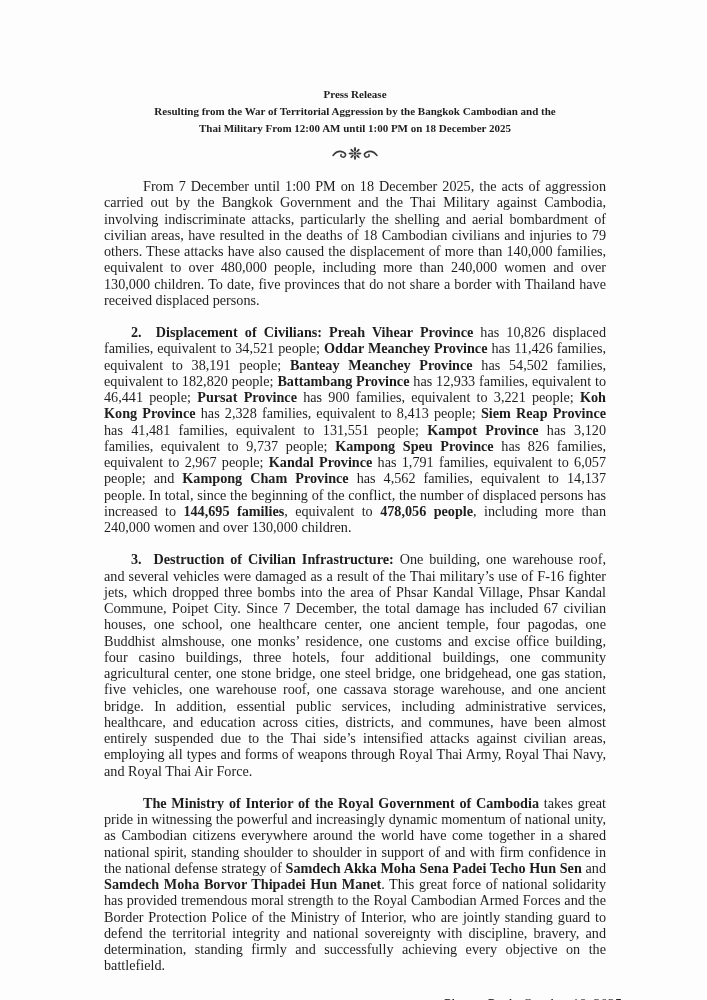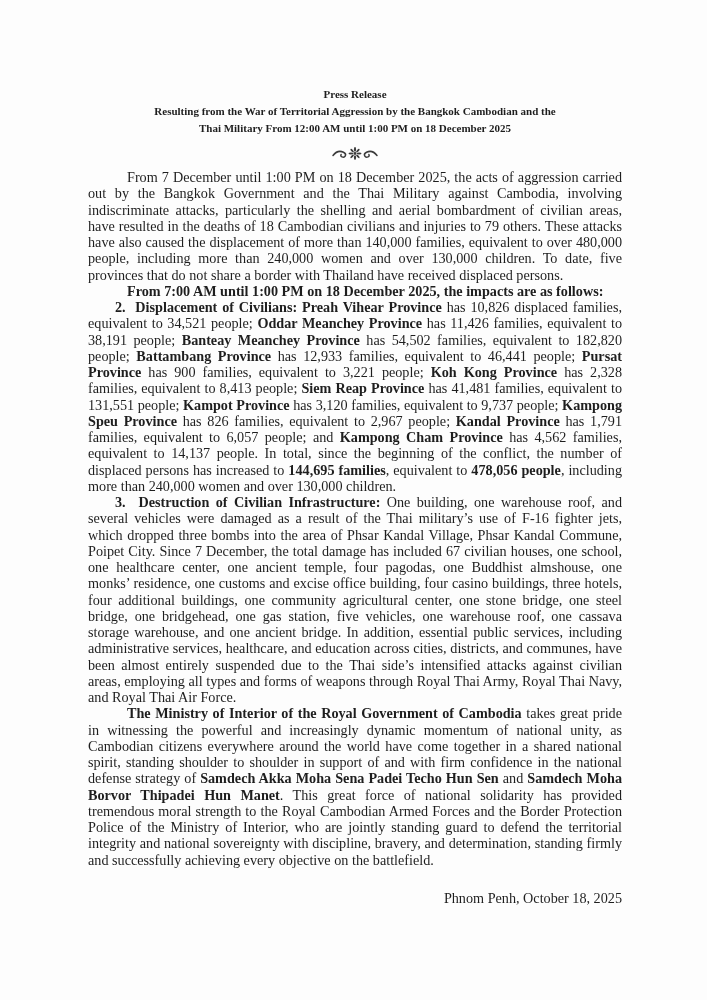--- a/index.html
+++ b/index.html
@@ -8,21 +8,21 @@
     font-family:"Liberation Serif","DejaVu Serif",serif;color:#1e1e1e;
     overflow:hidden;margin:0 auto;box-sizing:border-box;
   }
   .content{position:absolute;left:88px;top:86px;width:534px;}
   .title-block{text-align:center;}
   .title-line{
     font-weight:bold;font-size:11px;line-height:17px;white-space:nowrap;
   }
   .ornament-row{text-align:center;margin:9px 0 7px 0;height:16px;}
   .para{
-    margin:0;font-size:14.2px;line-height:16.25px;text-align:justify;
+    margin:16px;font-size:14.2px;line-height:16.25px;text-align:justify;
   }
   .para.indent{text-indent:39px;}
   .para.list{text-indent:27px;}
   .b{font-weight:bold;}
   .dateline{
     text-align:right;font-size:14.2px;margin-top:22px;
   }
 </style>
 </head>
 <body>
@@ -51,21 +51,20 @@
           <ellipse cx="21.1" cy="4.6" rx="1.0" ry="2.2" transform="rotate(-45 21.1 4.6)"></ellipse>
           <ellipse cx="26.9" cy="4.6" rx="1.0" ry="2.2" transform="rotate(45 26.9 4.6)"></ellipse>
           <ellipse cx="21.1" cy="10.4" rx="1.0" ry="2.2" transform="rotate(45 21.1 10.4)"></ellipse>
           <ellipse cx="26.9" cy="10.4" rx="1.0" ry="2.2" transform="rotate(-45 26.9 10.4)"></ellipse>
         </g>
       </svg>
     </div>
 
     <div id="document-body">
         <p class="para indent"><span>From 7 December until 1:00 PM on 18 December 2025, the acts of aggression carried out by the Bangkok Government and the Thai Military against Cambodia, involving indiscriminate attacks, particularly the shelling and aerial bombardment of civilian areas, have resulted in the deaths of 18 Cambodian civilians and injuries to 79 others. These attacks have also caused the displacement of more than 140,000 families, equivalent to over 480,000 people, including more than 240,000 women and over 130,000 children. To date, five provinces that do not share a border with Thailand have received displaced persons.</span></p>
-        <p class="para indent"><span class="b">From 7:00 AM until 1:00 PM on 18 December 2025, the impacts are as follows:</span></p>
         <p class="para list"><span class="b">2.&nbsp;&nbsp;Displacement of Civilians: Preah Vihear Province</span><span> has 10,826 displaced families, equivalent to 34,521 people; </span><span class="b">Oddar Meanchey Province</span><span> has 11,426 families, equivalent to 38,191 people; </span><span class="b">Banteay Meanchey Province</span><span> has 54,502 families, equivalent to 182,820 people; </span><span class="b">Battambang Province</span><span> has 12,933 families, equivalent to 46,441 people; </span><span class="b">Pursat Province</span><span> has 900 families, equivalent to 3,221 people; </span><span class="b">Koh Kong Province</span><span> has 2,328 families, equivalent to 8,413 people; </span><span class="b">Siem Reap Province</span><span> has 41,481 families, equivalent to 131,551 people; </span><span class="b">Kampot Province</span><span> has 3,120 families, equivalent to 9,737 people; </span><span class="b">Kampong Speu Province</span><span> has 826 families, equivalent to 2,967 people; </span><span class="b">Kandal Province</span><span> has 1,791 families, equivalent to 6,057 people; and </span><span class="b">Kampong Cham Province</span><span> has 4,562 families, equivalent to 14,137 people. In total, since the beginning of the conflict, the number of displaced persons has increased to </span><span class="b">144,695 families</span><span>, equivalent to </span><span class="b">478,056 people</span><span>, including more than 240,000 women and over 130,000 children.</span></p>
         <p class="para list"><span class="b">3.&nbsp;&nbsp;Destruction of Civilian Infrastructure:</span><span> One building, one warehouse roof, and several vehicles were damaged as a result of the Thai military’s use of F-16 fighter jets, which dropped three bombs into the area of Phsar Kandal Village, Phsar Kandal Commune, Poipet City. Since 7 December, the total damage has included 67 civilian houses, one school, one healthcare center, one ancient temple, four pagodas, one Buddhist almshouse, one monks’ residence, one customs and excise office building, four casino buildings, three hotels, four additional buildings, one community agricultural center, one stone bridge, one steel bridge, one bridgehead, one gas station, five vehicles, one warehouse roof, one cassava storage warehouse, and one ancient bridge. In addition, essential public services, including administrative services, healthcare, and education across cities, districts, and communes, have been almost entirely suspended due to the Thai side’s intensified attacks against civilian areas, employing all types and forms of weapons through Royal Thai Army, Royal Thai Navy, and Royal Thai Air Force.</span></p>
         <p class="para indent"><span class="b">The Ministry of Interior of the Royal Government of Cambodia</span><span> takes great pride in witnessing the powerful and increasingly dynamic momentum of national unity, as Cambodian citizens everywhere around the world have come together in a shared national spirit, standing shoulder to shoulder in support of and with firm confidence in the national defense strategy of </span><span class="b">Samdech Akka Moha Sena Padei Techo Hun Sen</span><span> and </span><span class="b">Samdech Moha Borvor Thipadei Hun Manet</span><span>. This great force of national solidarity has provided tremendous moral strength to the Royal Cambodian Armed Forces and the Border Protection Police of the Ministry of Interior, who are jointly standing guard to defend the territorial integrity and national sovereignty with discipline, bravery, and determination, standing firmly and successfully achieving every objective on the battlefield.</span></p>
       </div>
 
     <div class="dateline">Phnom Penh, October 18, 2025</div>
 
   </div>
 </div>
 

